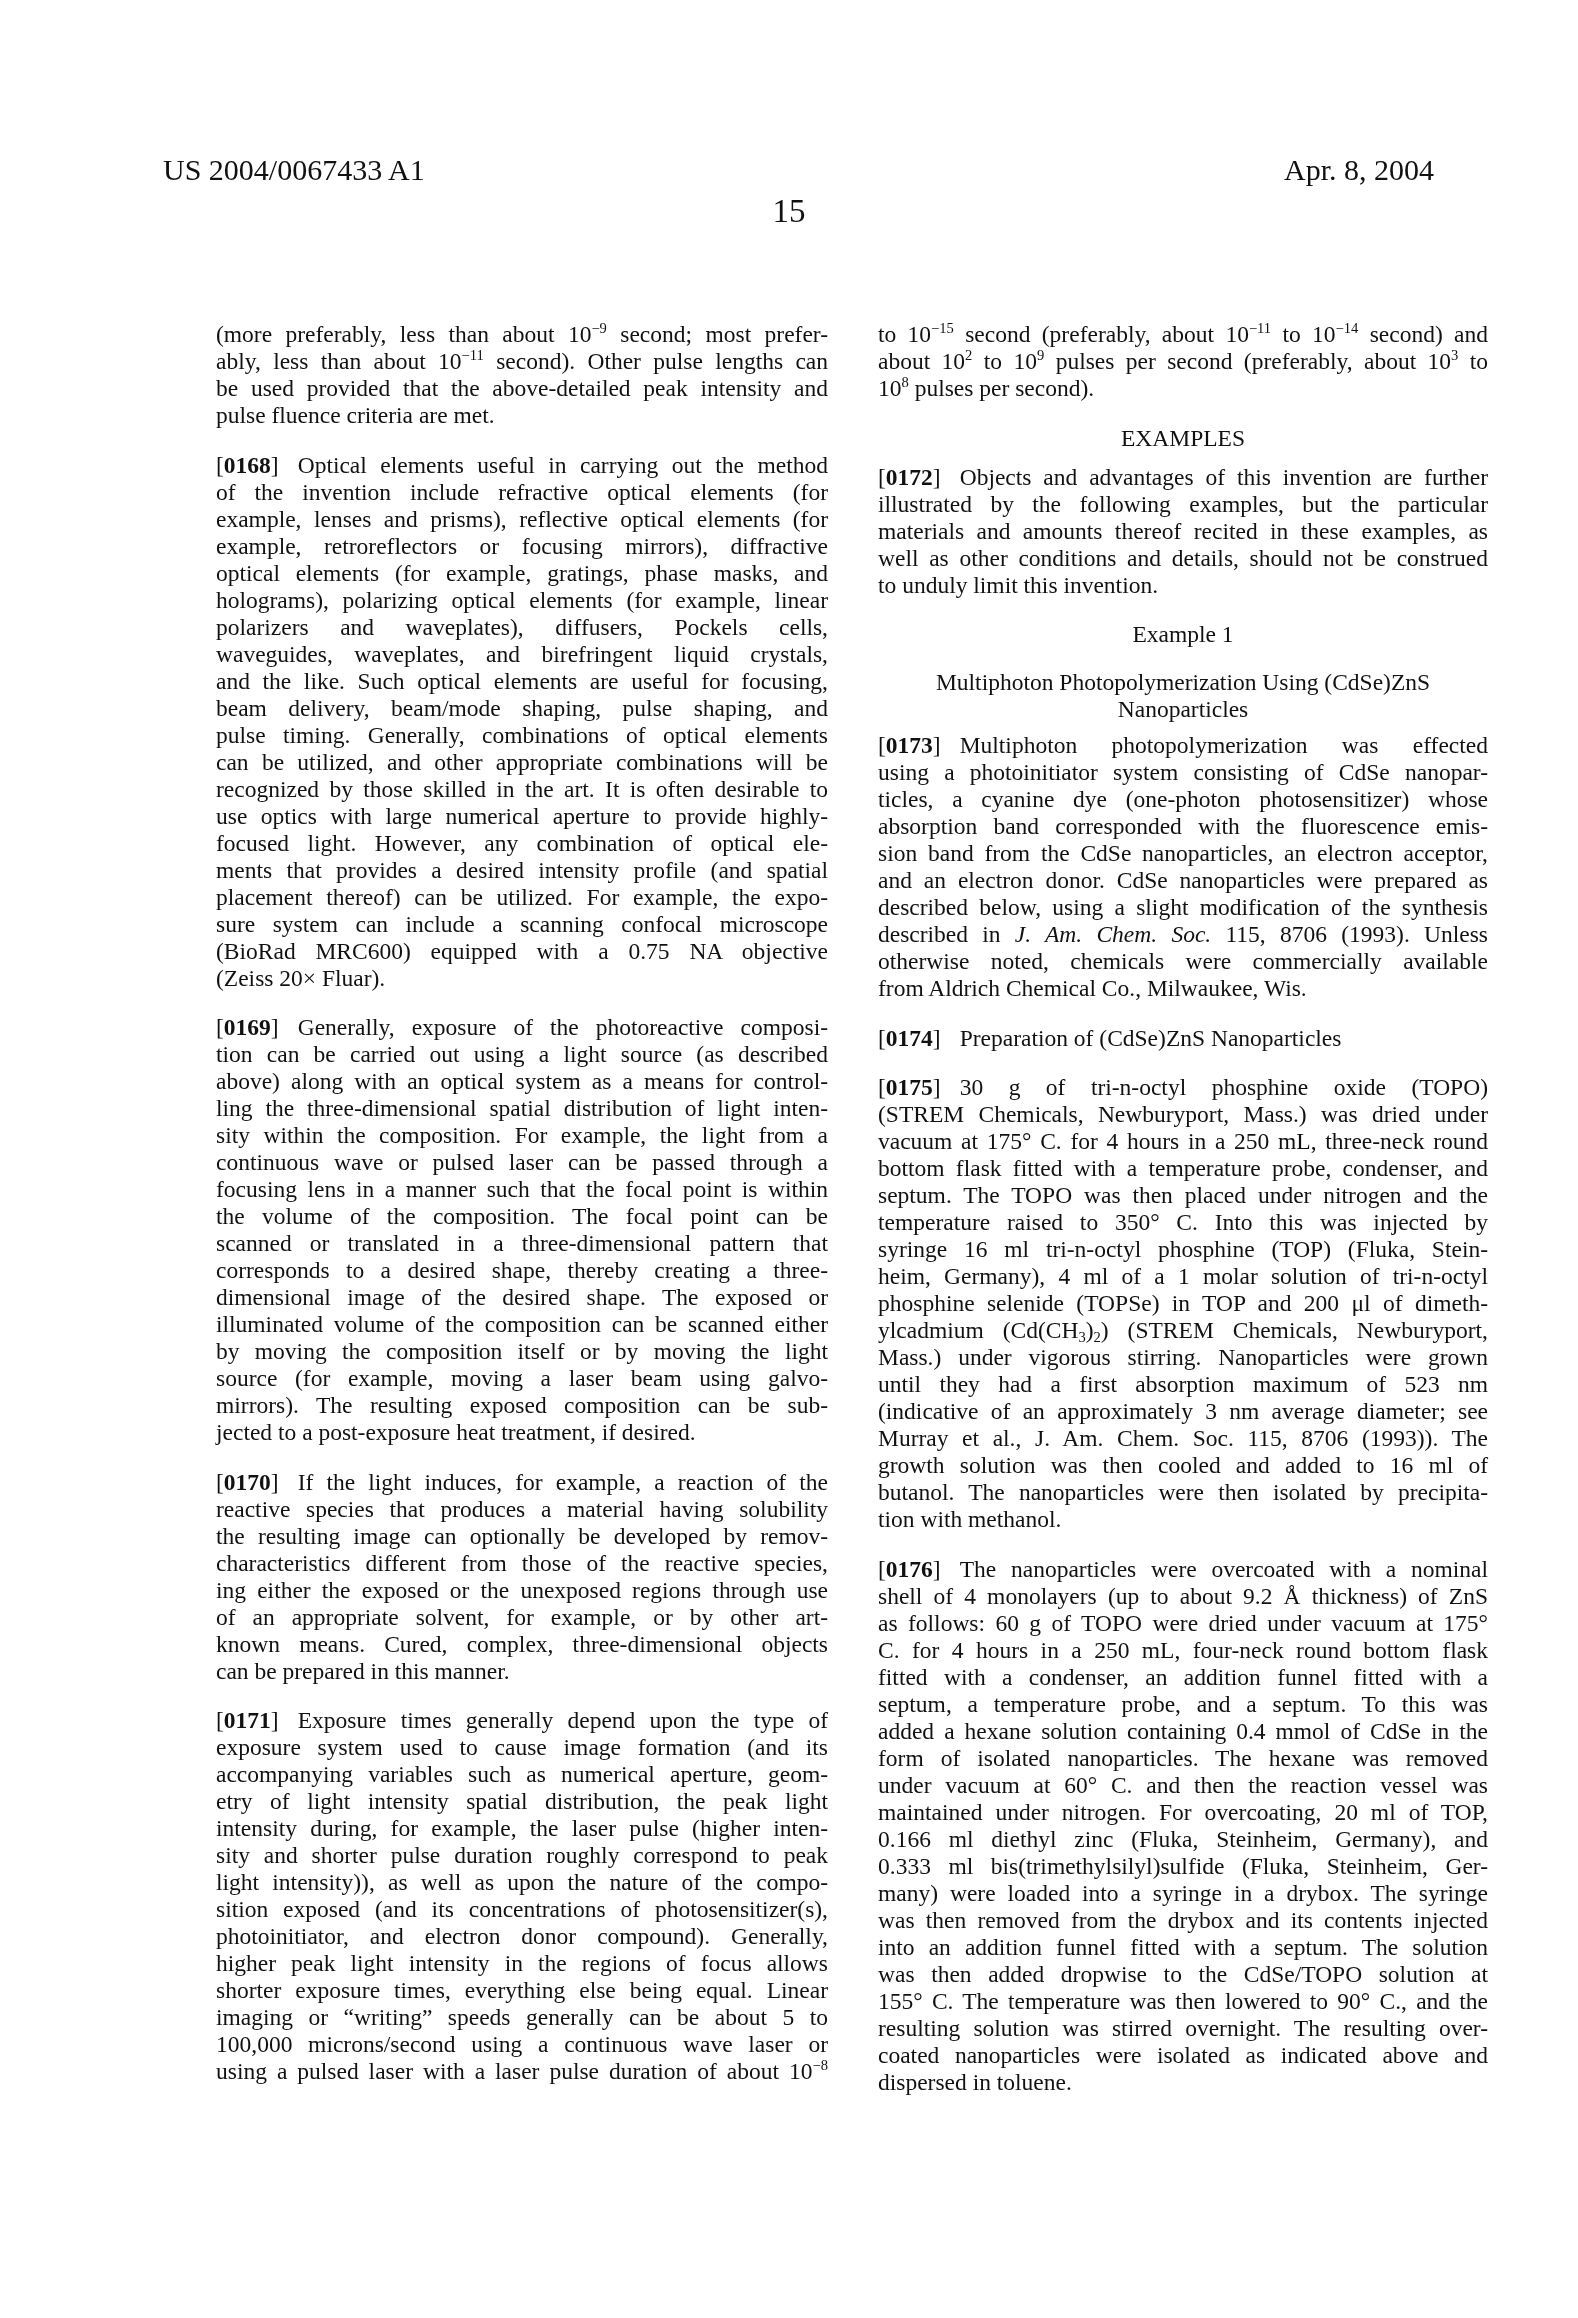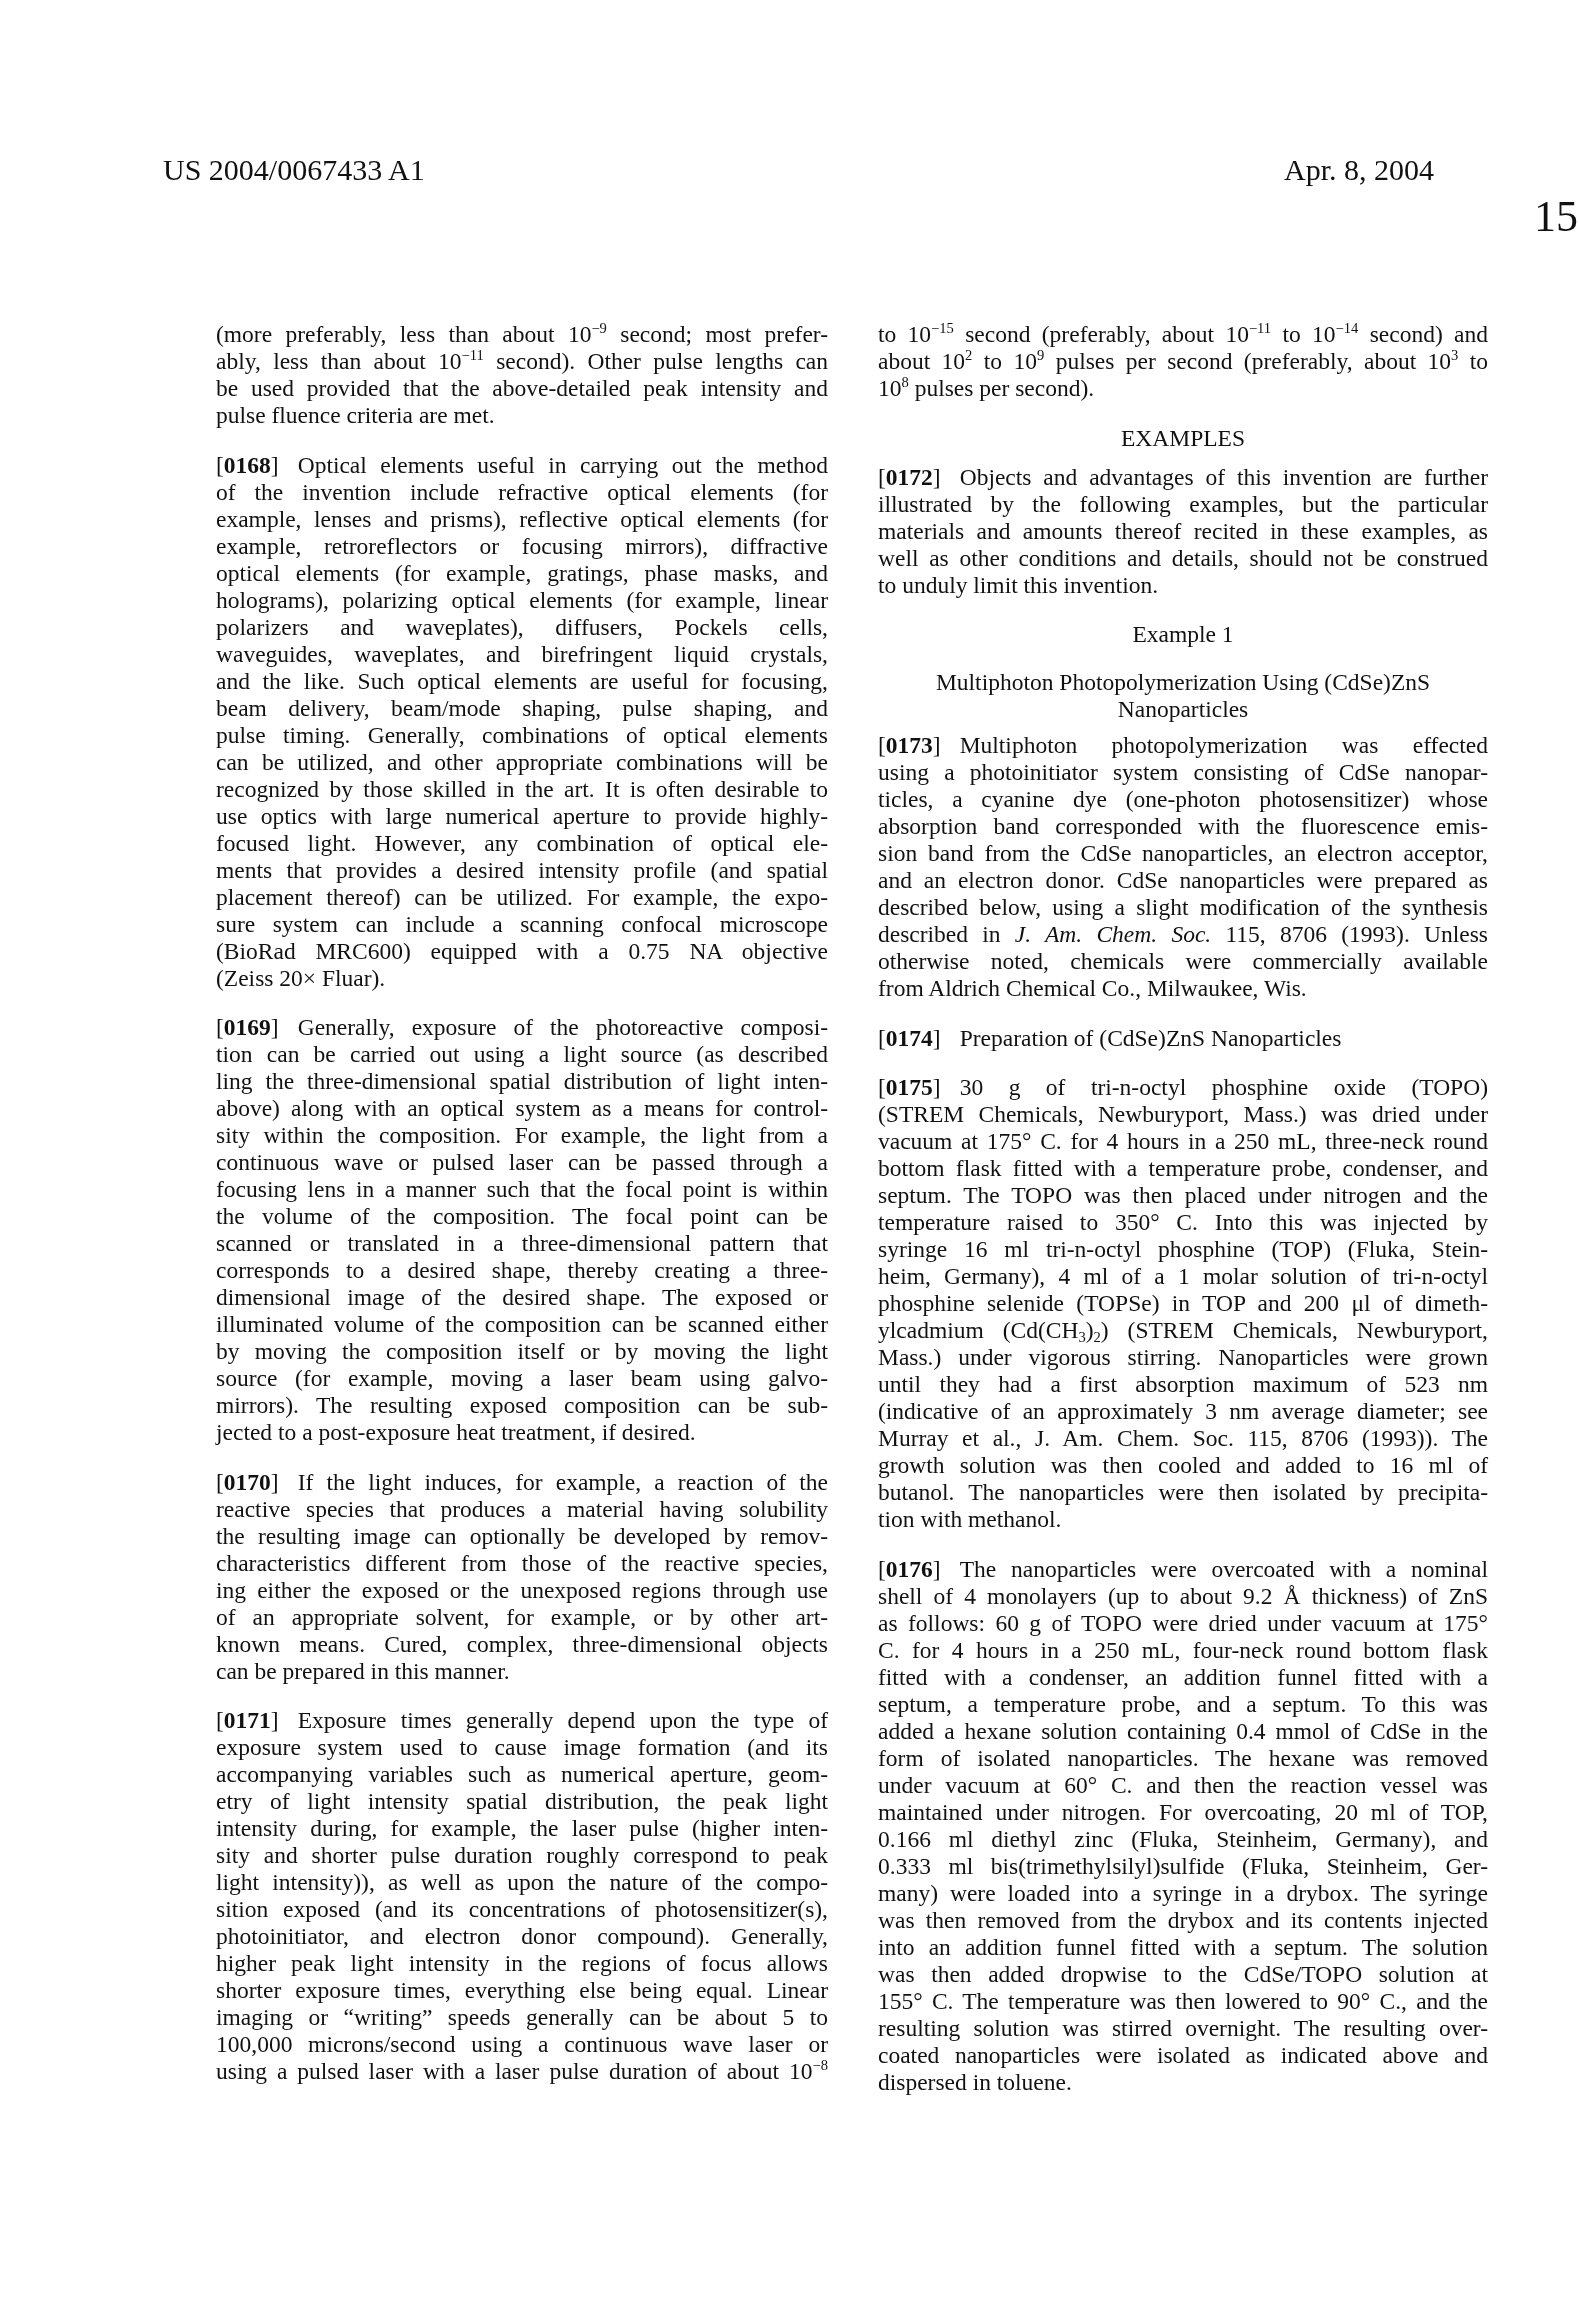--- a/index.html
+++ b/index.html
@@ -4,21 +4,21 @@
 <style>
   html, body { margin: 0; padding: 0; background: #ffffff; }
   body {
     width: 1578px; height: 2319px; position: relative; overflow: hidden;
     font-family: "Liberation Serif", "DejaVu Serif", serif;
     color: #111111;
   }
   .hdr { position: absolute; font-size: 30px; line-height: 1; white-space: nowrap; }
   #doc-number { left: 163px; top: 155px; }
   #doc-date { right: 144px; top: 155px; }
-  #page-num { left: 0; width: 1578px; text-align: right; top: 195px; font-size: 44px; }
+  #page-num { left: 0; width: 1578px; text-align: center; top: 195px; font-size: 33px; }
 
   .col { position: absolute; top: 321px; font-size: 23.5px; margin-left: 47px; }
   #col-left { left: 169px; width: 612px; }
   #col-right { left: 831px; width: 610px; }
 
   .para { margin: 0 0 22.5px 0; }
   .line {
     display: block; height: 27px; line-height: 27px; white-space: nowrap;
     text-align: justify; text-align-last: justify;
   }
@@ -64,22 +64,22 @@
       <span class="line">focused light. However, any combination of optical ele-</span>
       <span class="line">ments that provides a desired intensity profile (and spatial</span>
       <span class="line">placement thereof) can be utilized. For example, the expo-</span>
       <span class="line">sure system can include a scanning confocal microscope</span>
       <span class="line">(BioRad MRC600) equipped with a 0.75 NA objective</span>
       <span class="line last">(Zeiss 20× Fluar).</span>
     </div>
     <div class="para">
       <span class="line"><span>[<b class="pnum">0169</b>]</span><span class="gap"></span>Generally, exposure of the photoreactive composi-</span>
       <span class="line">tion can be carried out using a light source (as described</span>
+      <span class="line">above) along with an optical system as a means for control-</span>
       <span class="line">ling the three-dimensional spatial distribution of light inten-</span>
-      <span class="line">above) along with an optical system as a means for control-</span>
       <span class="line">sity within the composition. For example, the light from a</span>
       <span class="line">continuous wave or pulsed laser can be passed through a</span>
       <span class="line">focusing lens in a manner such that the focal point is within</span>
       <span class="line">the volume of the composition. The focal point can be</span>
       <span class="line">scanned or translated in a three-dimensional pattern that</span>
       <span class="line">corresponds to a desired shape, thereby creating a three-</span>
       <span class="line">dimensional image of the desired shape. The exposed or</span>
       <span class="line">illuminated volume of the composition can be scanned either</span>
       <span class="line">by moving the composition itself or by moving the light</span>
       <span class="line">source (for example, moving a laser beam using galvo-</span>

